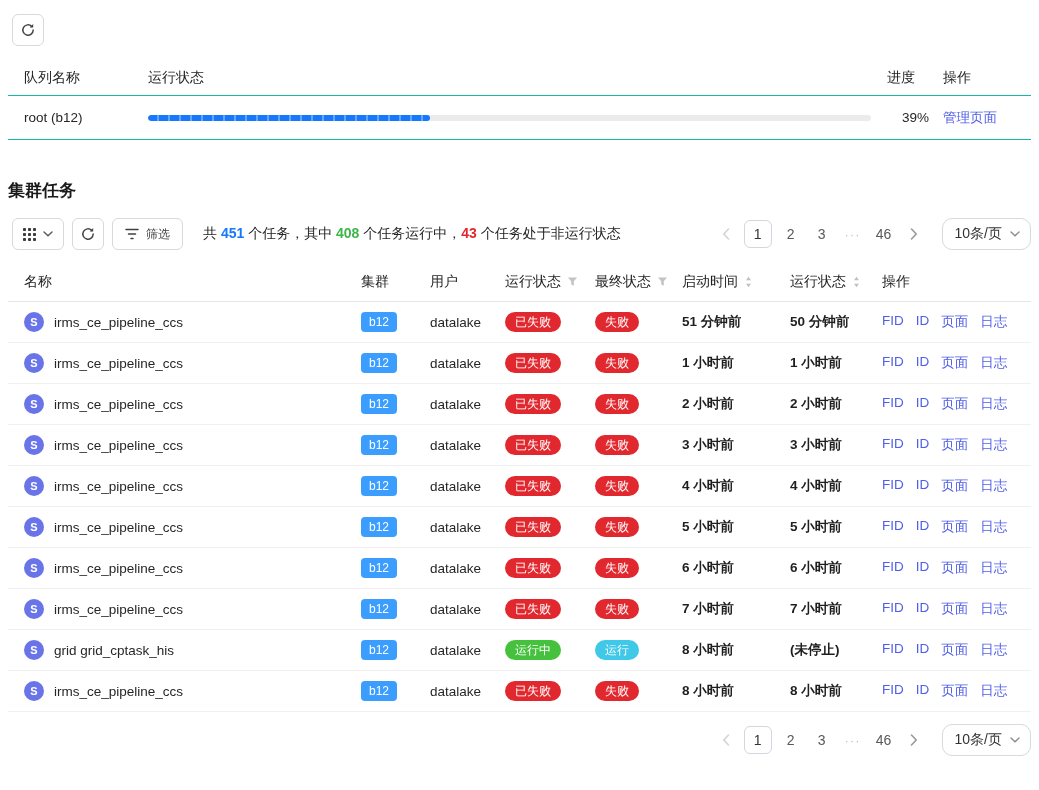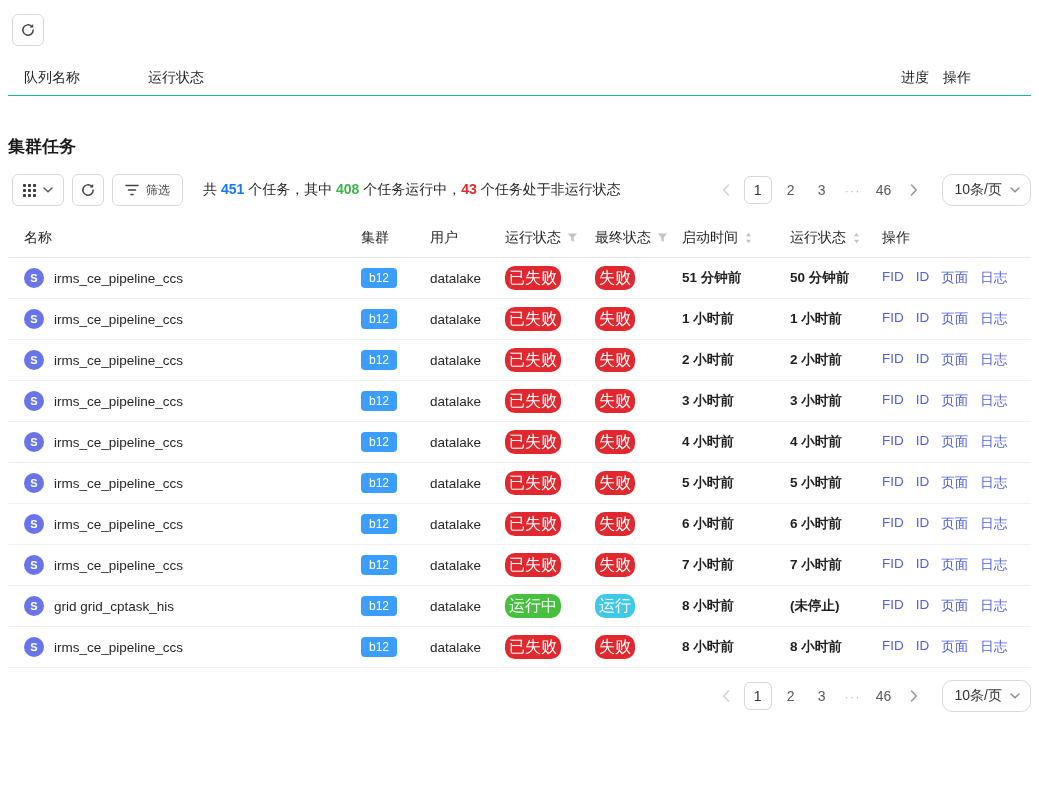--- a/index.html
+++ b/index.html
@@ -43,21 +43,21 @@
   
   .task-header,.task-row{display:grid;grid-template-columns:337px 69px 75px 90px 87px 108px 92px 1fr;align-items:center;padding:0 8px 0 16px}
   .task-header{height:40px;border-bottom:1px solid #e6e6e6;font-weight:500;color:#1f1f1f}
   .task-row{height:41px;border-bottom:1px solid #f0f0f0;font-size:13.5px}
   .hcell{display:flex;align-items:center;gap:6px;white-space:nowrap}
   .hicon{display:inline-flex;align-items:center;cursor:pointer}
   .name-cell{display:flex;align-items:center;min-width:0}
   .task-name{overflow:hidden;text-overflow:ellipsis;white-space:nowrap}
   .avatar{display:inline-flex;align-items:center;justify-content:center;width:20px;height:20px;border-radius:50%;background:var(--avatar-bg,#6974e8);color:#fff;font-size:11px;font-weight:700;margin-right:10px;flex:none}
   .tag{display:inline-block;background:var(--cluster-tag,#3b9eff);color:#fff;font-size:12px;line-height:1;padding:4px 8px;border-radius:4px}
-  .badge{display:inline-block;color:#fff;font-size:16px;line-height:1;padding:4px 4px;border-radius:10px}
+  .badge{display:inline-block;color:#fff;font-size:12px;line-height:1;padding:4px 10px;border-radius:10px}
   .badge[data-status="failed"]{background:var(--badge-failed,#e0282e)}
   .badge[data-status="running"]{background:var(--badge-running,#45c13d)}
   .badge[data-status="run"]{background:var(--badge-run,#3fc8e8)}
   .time{font-weight:700;color:#1f1f1f}
   .actions-cell{display:flex;gap:12px;white-space:nowrap}
   .link{color:var(--link,#4f5ee8);cursor:pointer;text-decoration:none;font-size:13.5px}
 
   .footer{display:flex;justify-content:flex-end;align-items:center;margin:12px 0 8px}
 </style>
 </head>
@@ -78,28 +78,40 @@
       </span>
     </div>
 
     <div class="res-header">
       <div class="hcell">
           <span>队列名称</span>
         </div>
       <div class="hcell">
           <span>运行状态</span>
         </div>
-      <div class="hcell col-right" style="justify-content:flex-end">
+      <div class="hcell col-right" style="">
           <span>进度</span>
         </div>
       <div class="hcell col-actions">
           <span>操作</span>
         </div>
     </div>
 
+    <div class="res-row">
+      <div>root (b12)</div>
+      <div>
+        <div class="progress-track">
+          <div class="progress-fill" style="width:39%"></div>
+        </div>
+      </div>
+      <div class="col-right">39%</div>
+      <div class="col-actions">
+        <a class="link">管理页面</a>
+      </div>
+    </div>
   </section>
 
   <section class="section-tasks">
     <h2 class="section-title">集群任务</h2>
 
     <div class="toolbar">
       <span class="btn" style="padding:0 10px">
         <span style="display:inline-flex">
           <svg width="13" height="13" viewBox="0 0 14 14" fill="#3c3c3c">
               <rect x="0" y="0" width="3.2" height="3.2" rx="0.8"></rect>

